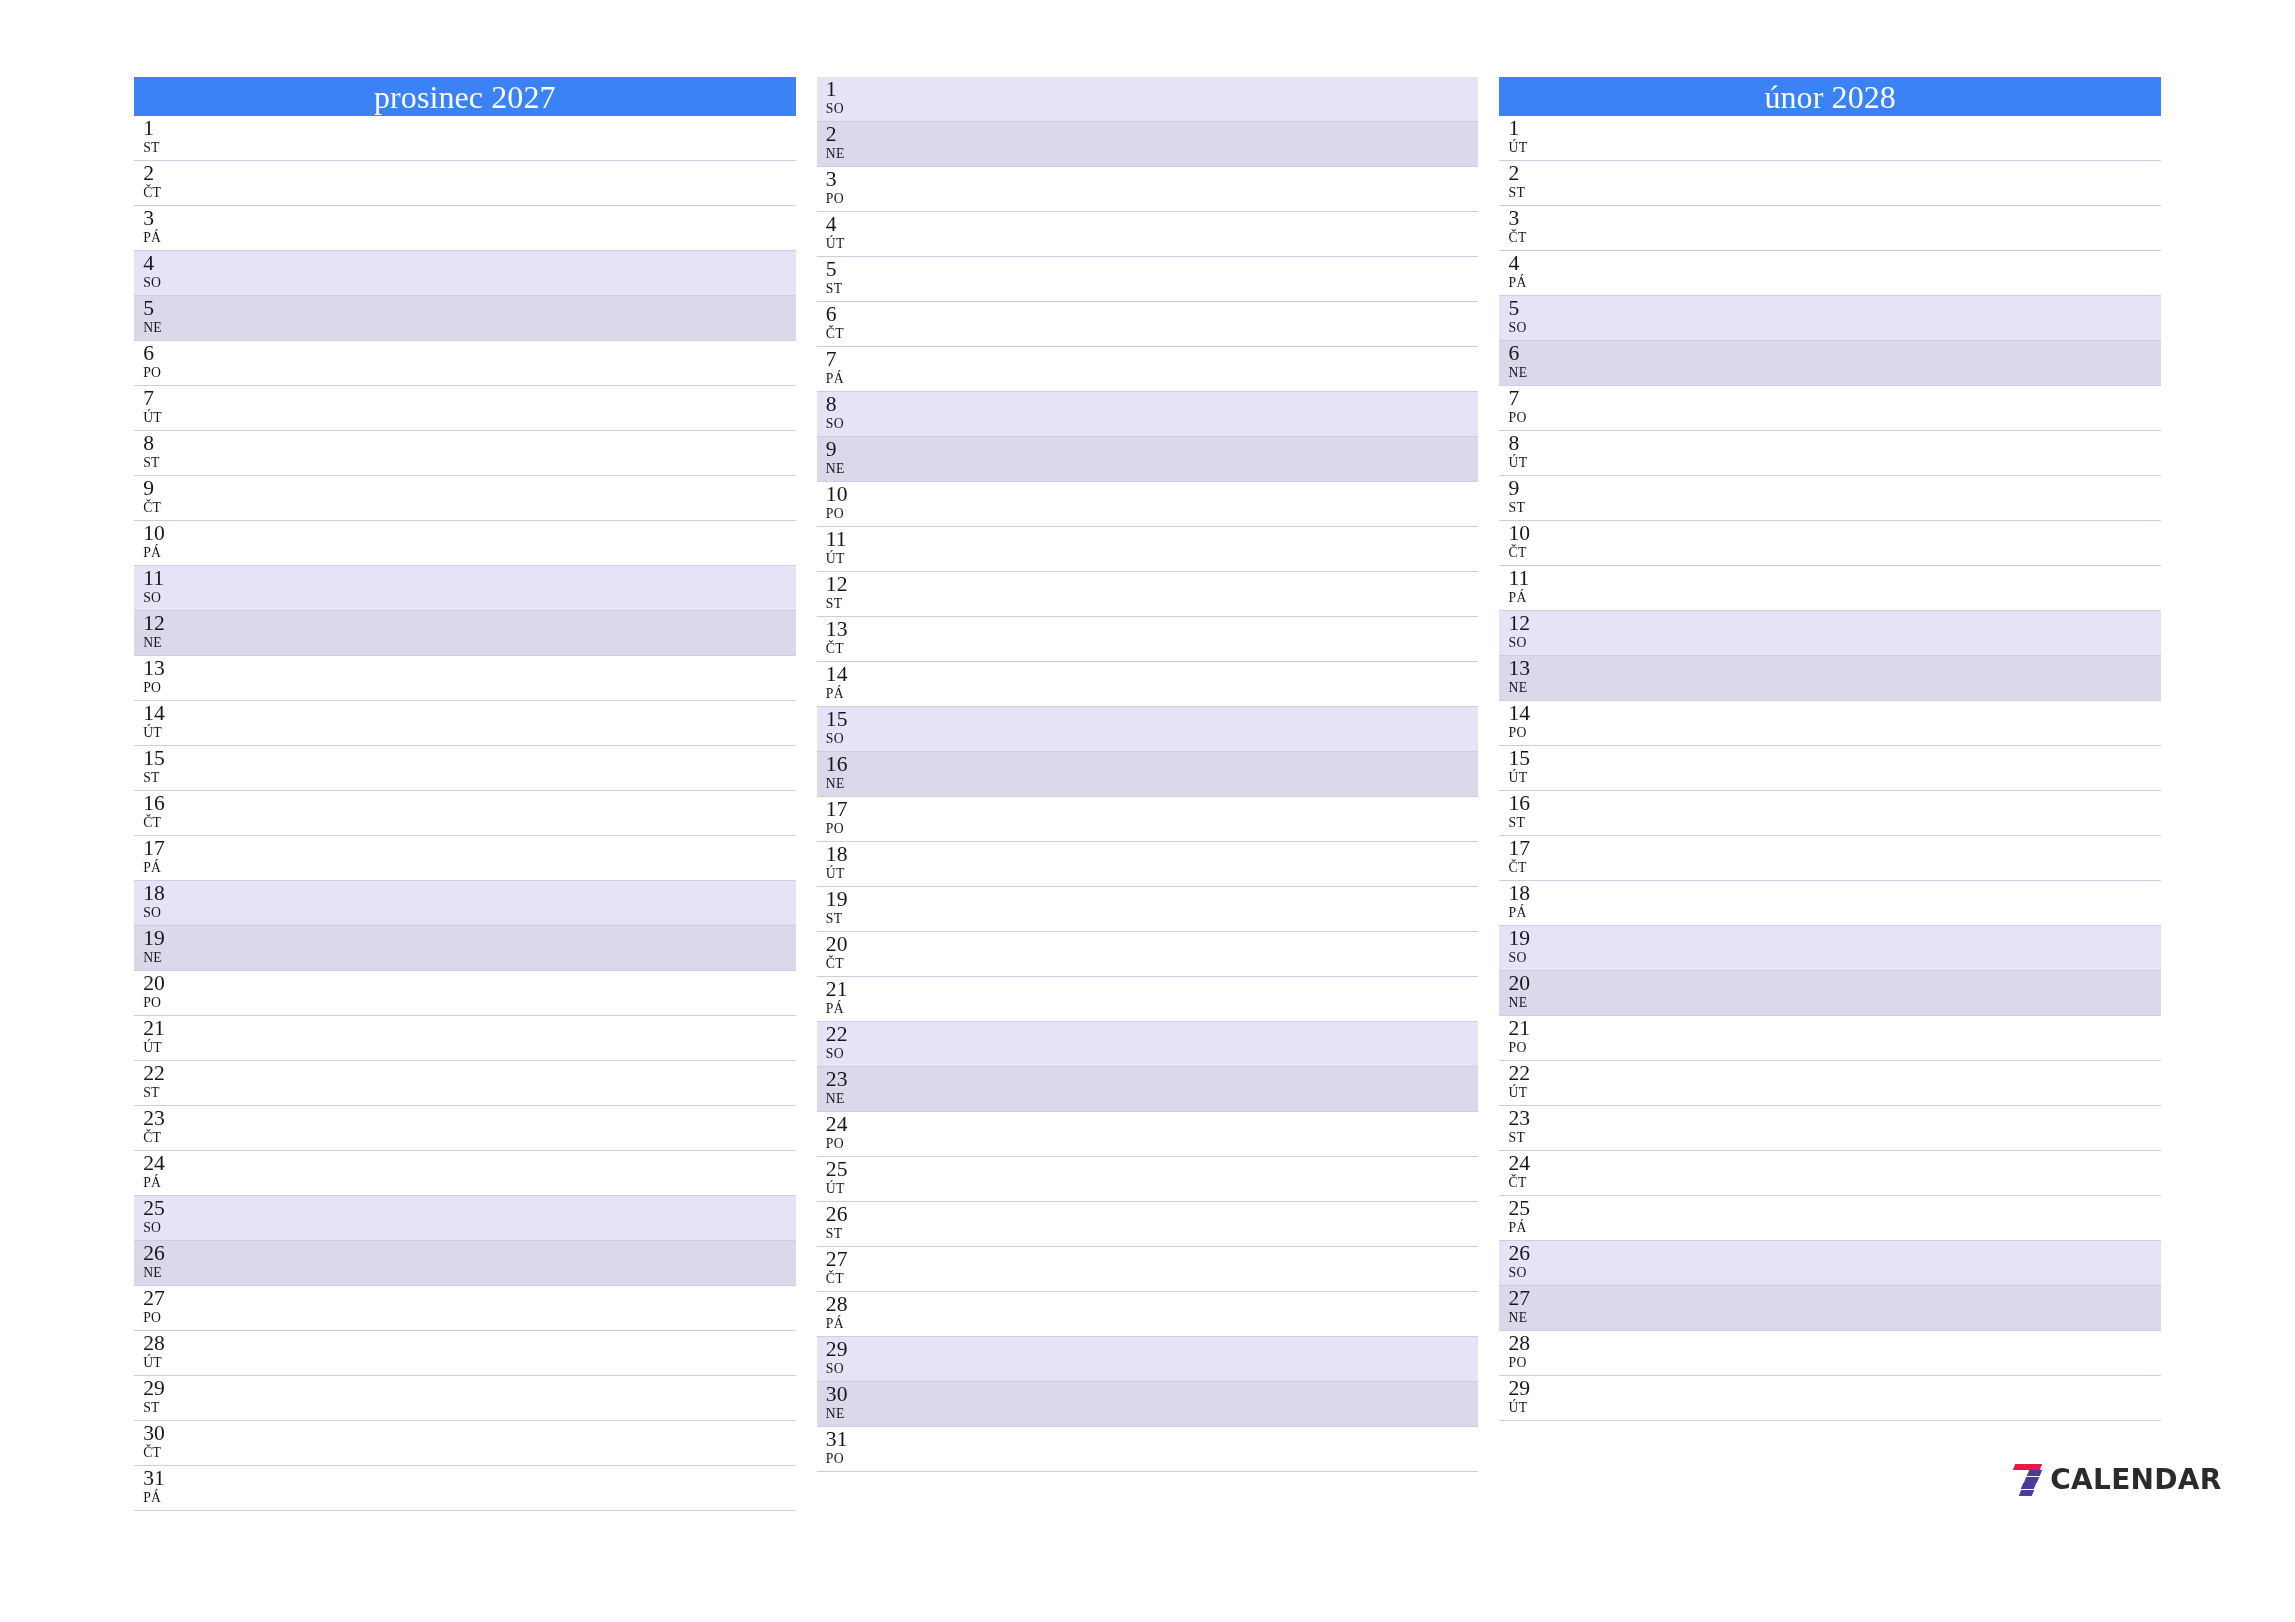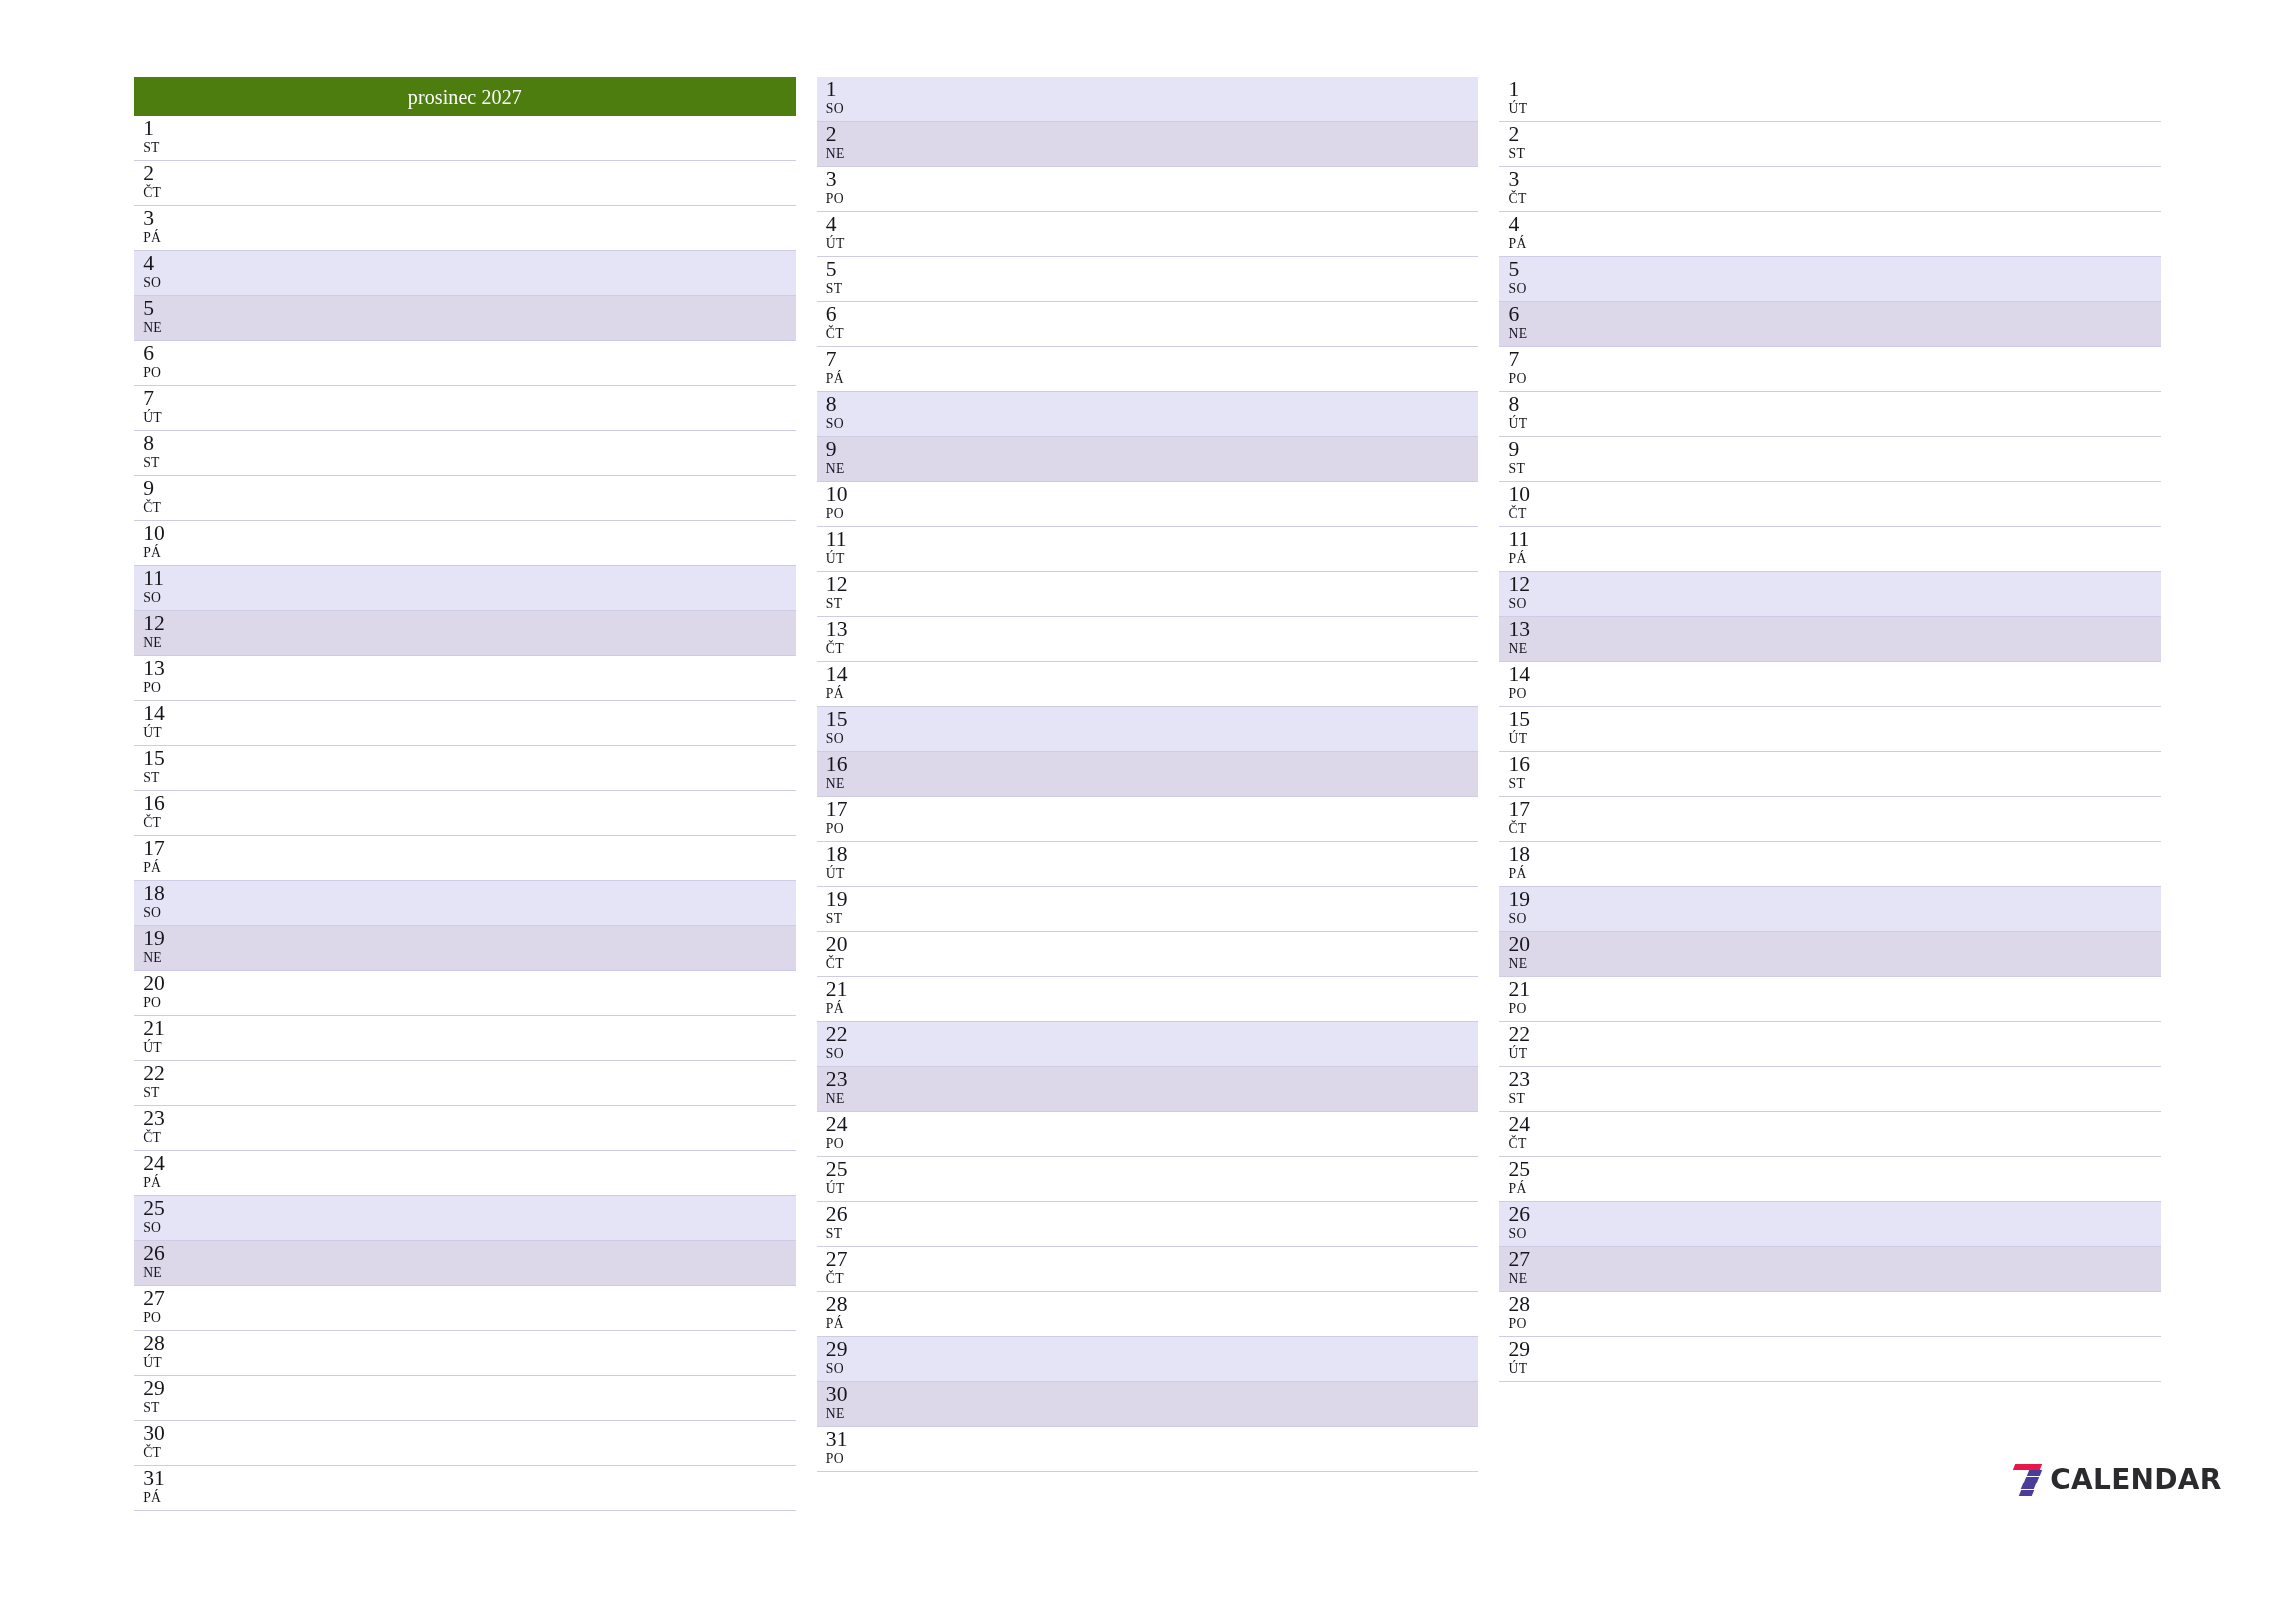--- a/index.html
+++ b/index.html
@@ -28,26 +28,26 @@
 
   
   .month {
     width: 662px;
     display: flex;
     flex-direction: column;
   }
 
   .month-header {
     height: 39px;
-    background: #4d7c0f;
+    background: #3b82f6;
     color: #ffffff;
     display: flex;
     align-items: center;
     justify-content: center;
-    font-size: 20px;
+    font-size: 32px;
     font-weight: normal;
     letter-spacing: 0.1px;
     line-height: 1;
     box-sizing: border-box;
   }
 
   .days {
     display: flex;
     flex-direction: column;
   }
@@ -372,20 +372,21 @@
           <span class="day-num">30</span>
           <span class="day-dow">NE</span>
         </div>
         <div class="day-row">
           <span class="day-num">31</span>
           <span class="day-dow">PO</span>
         </div>
       </div>
     </div>
     <div class="month">
+      <div class="month-header">únor 2028</div>
       <div class="days">
         <div class="day-row">
           <span class="day-num">1</span>
           <span class="day-dow">ÚT</span>
         </div>
         <div class="day-row">
           <span class="day-num">2</span>
           <span class="day-dow">ST</span>
         </div>
         <div class="day-row">

